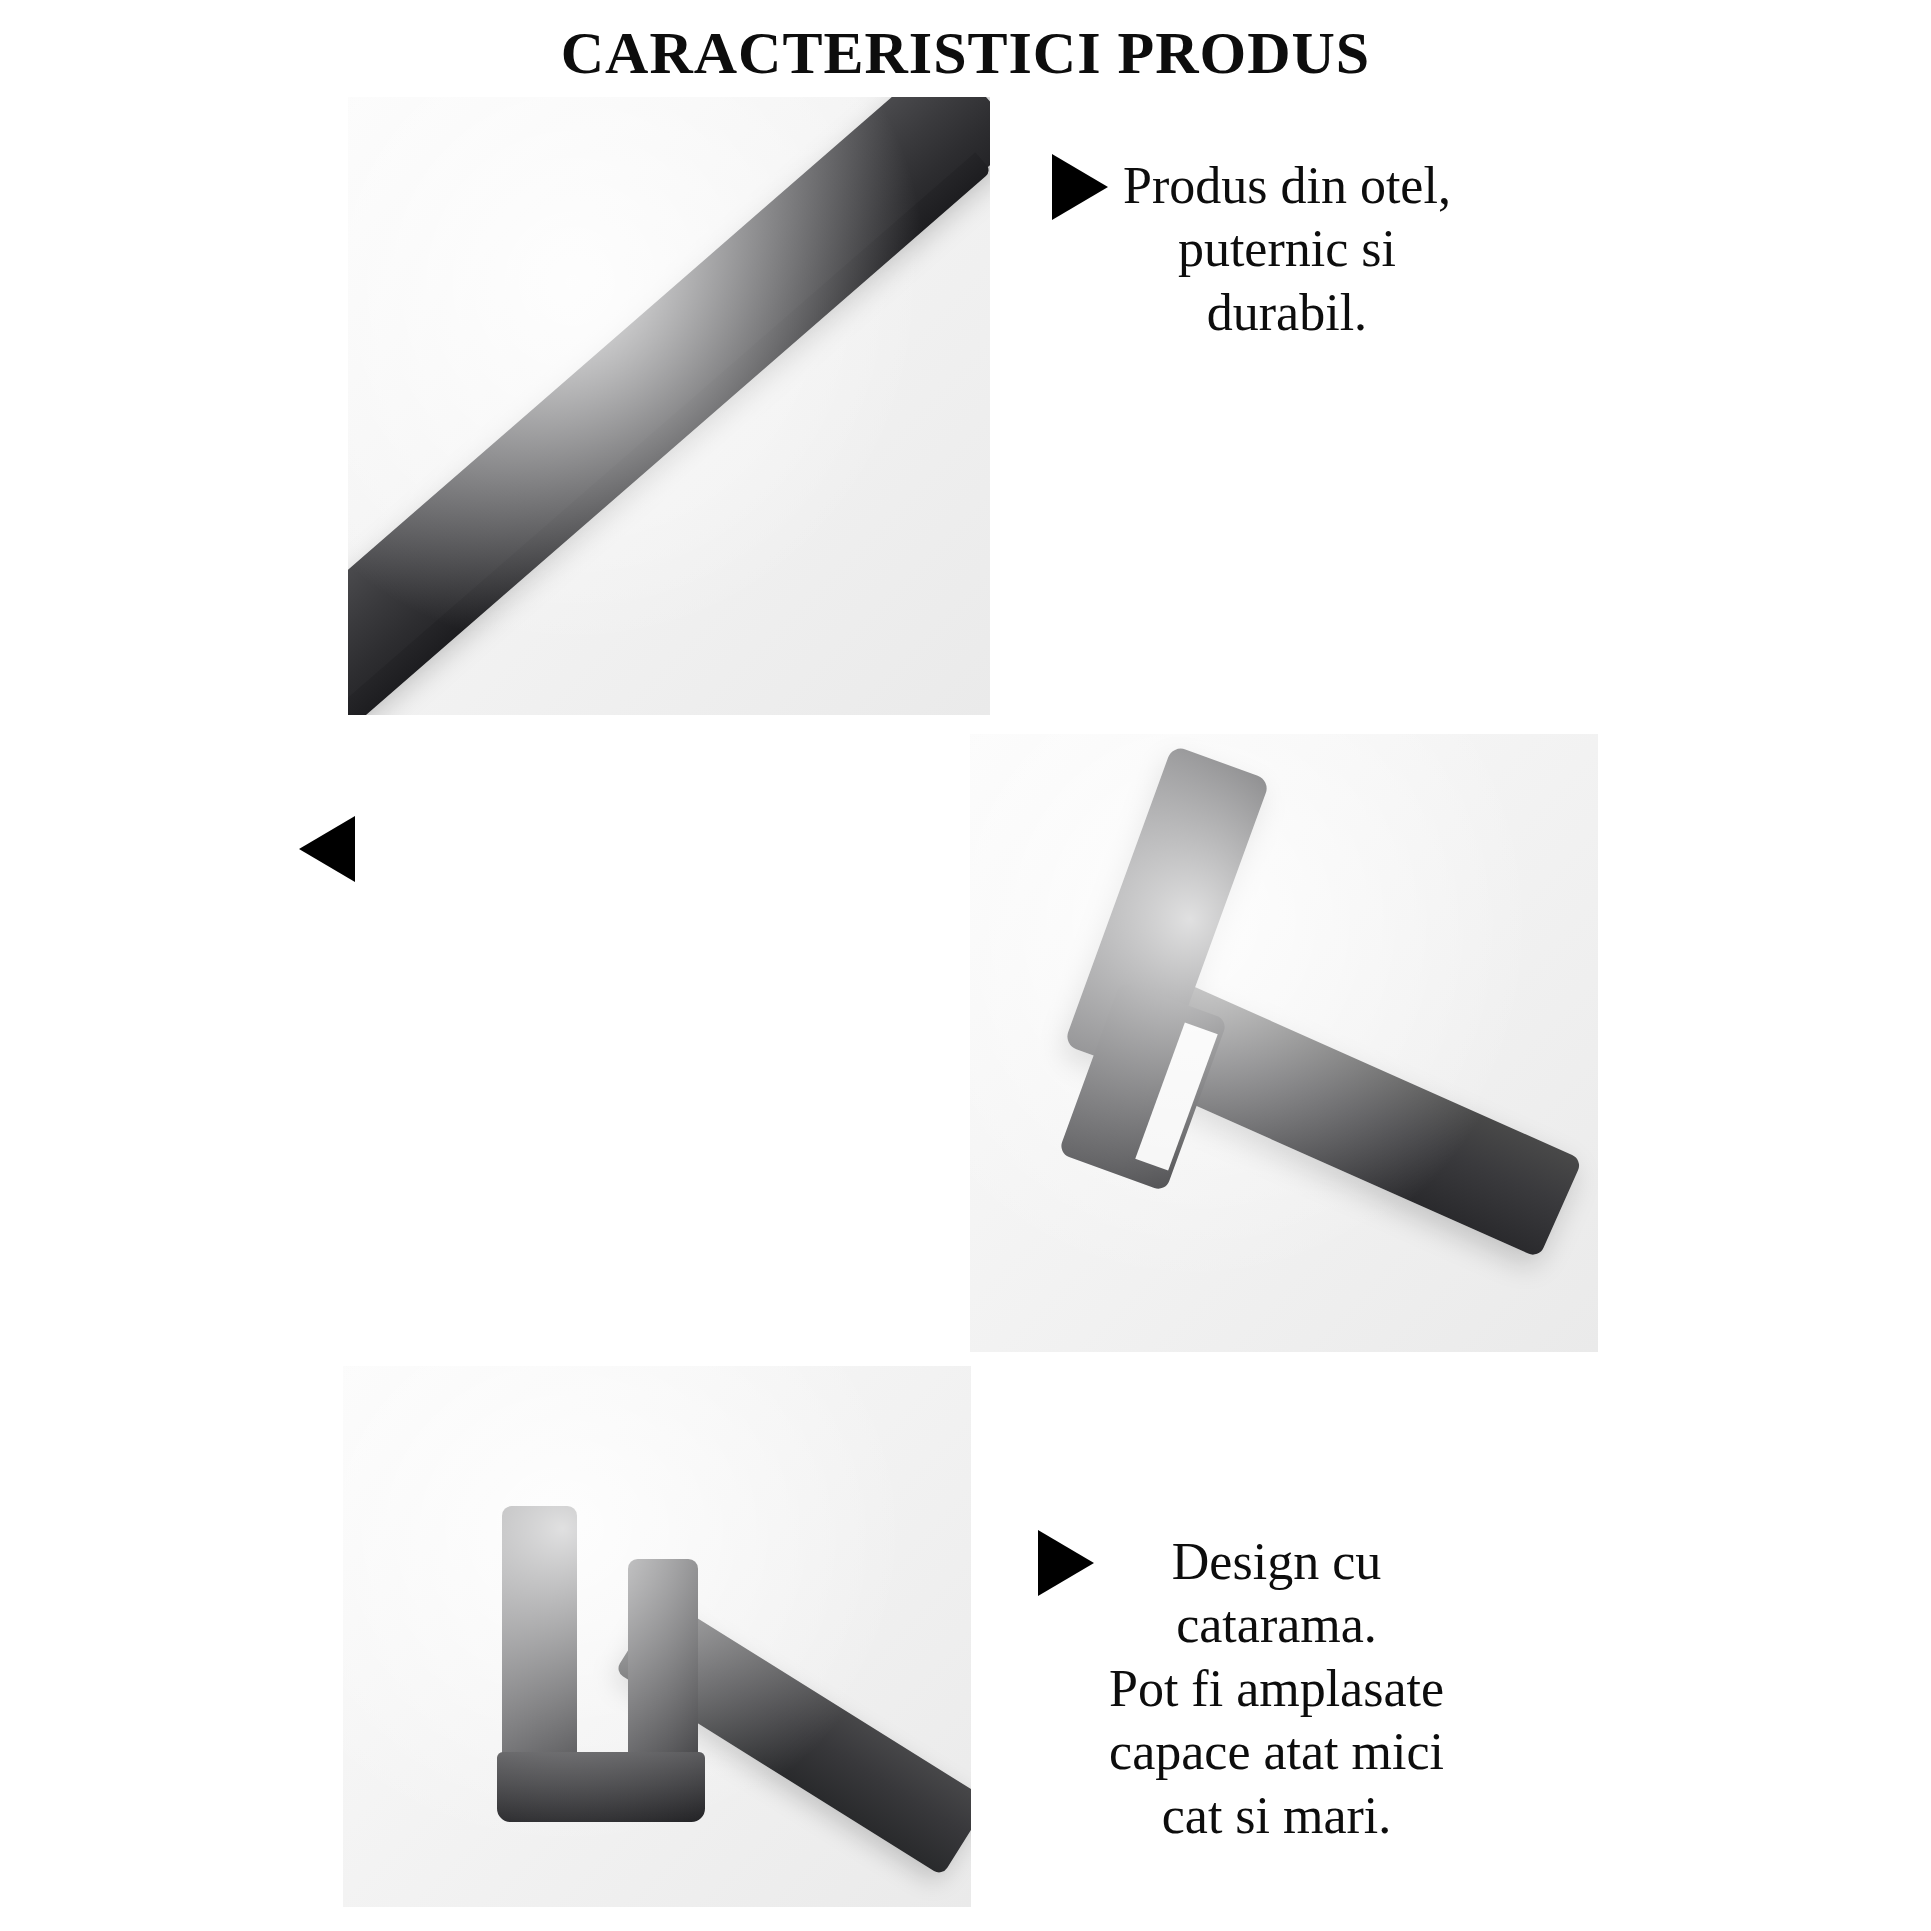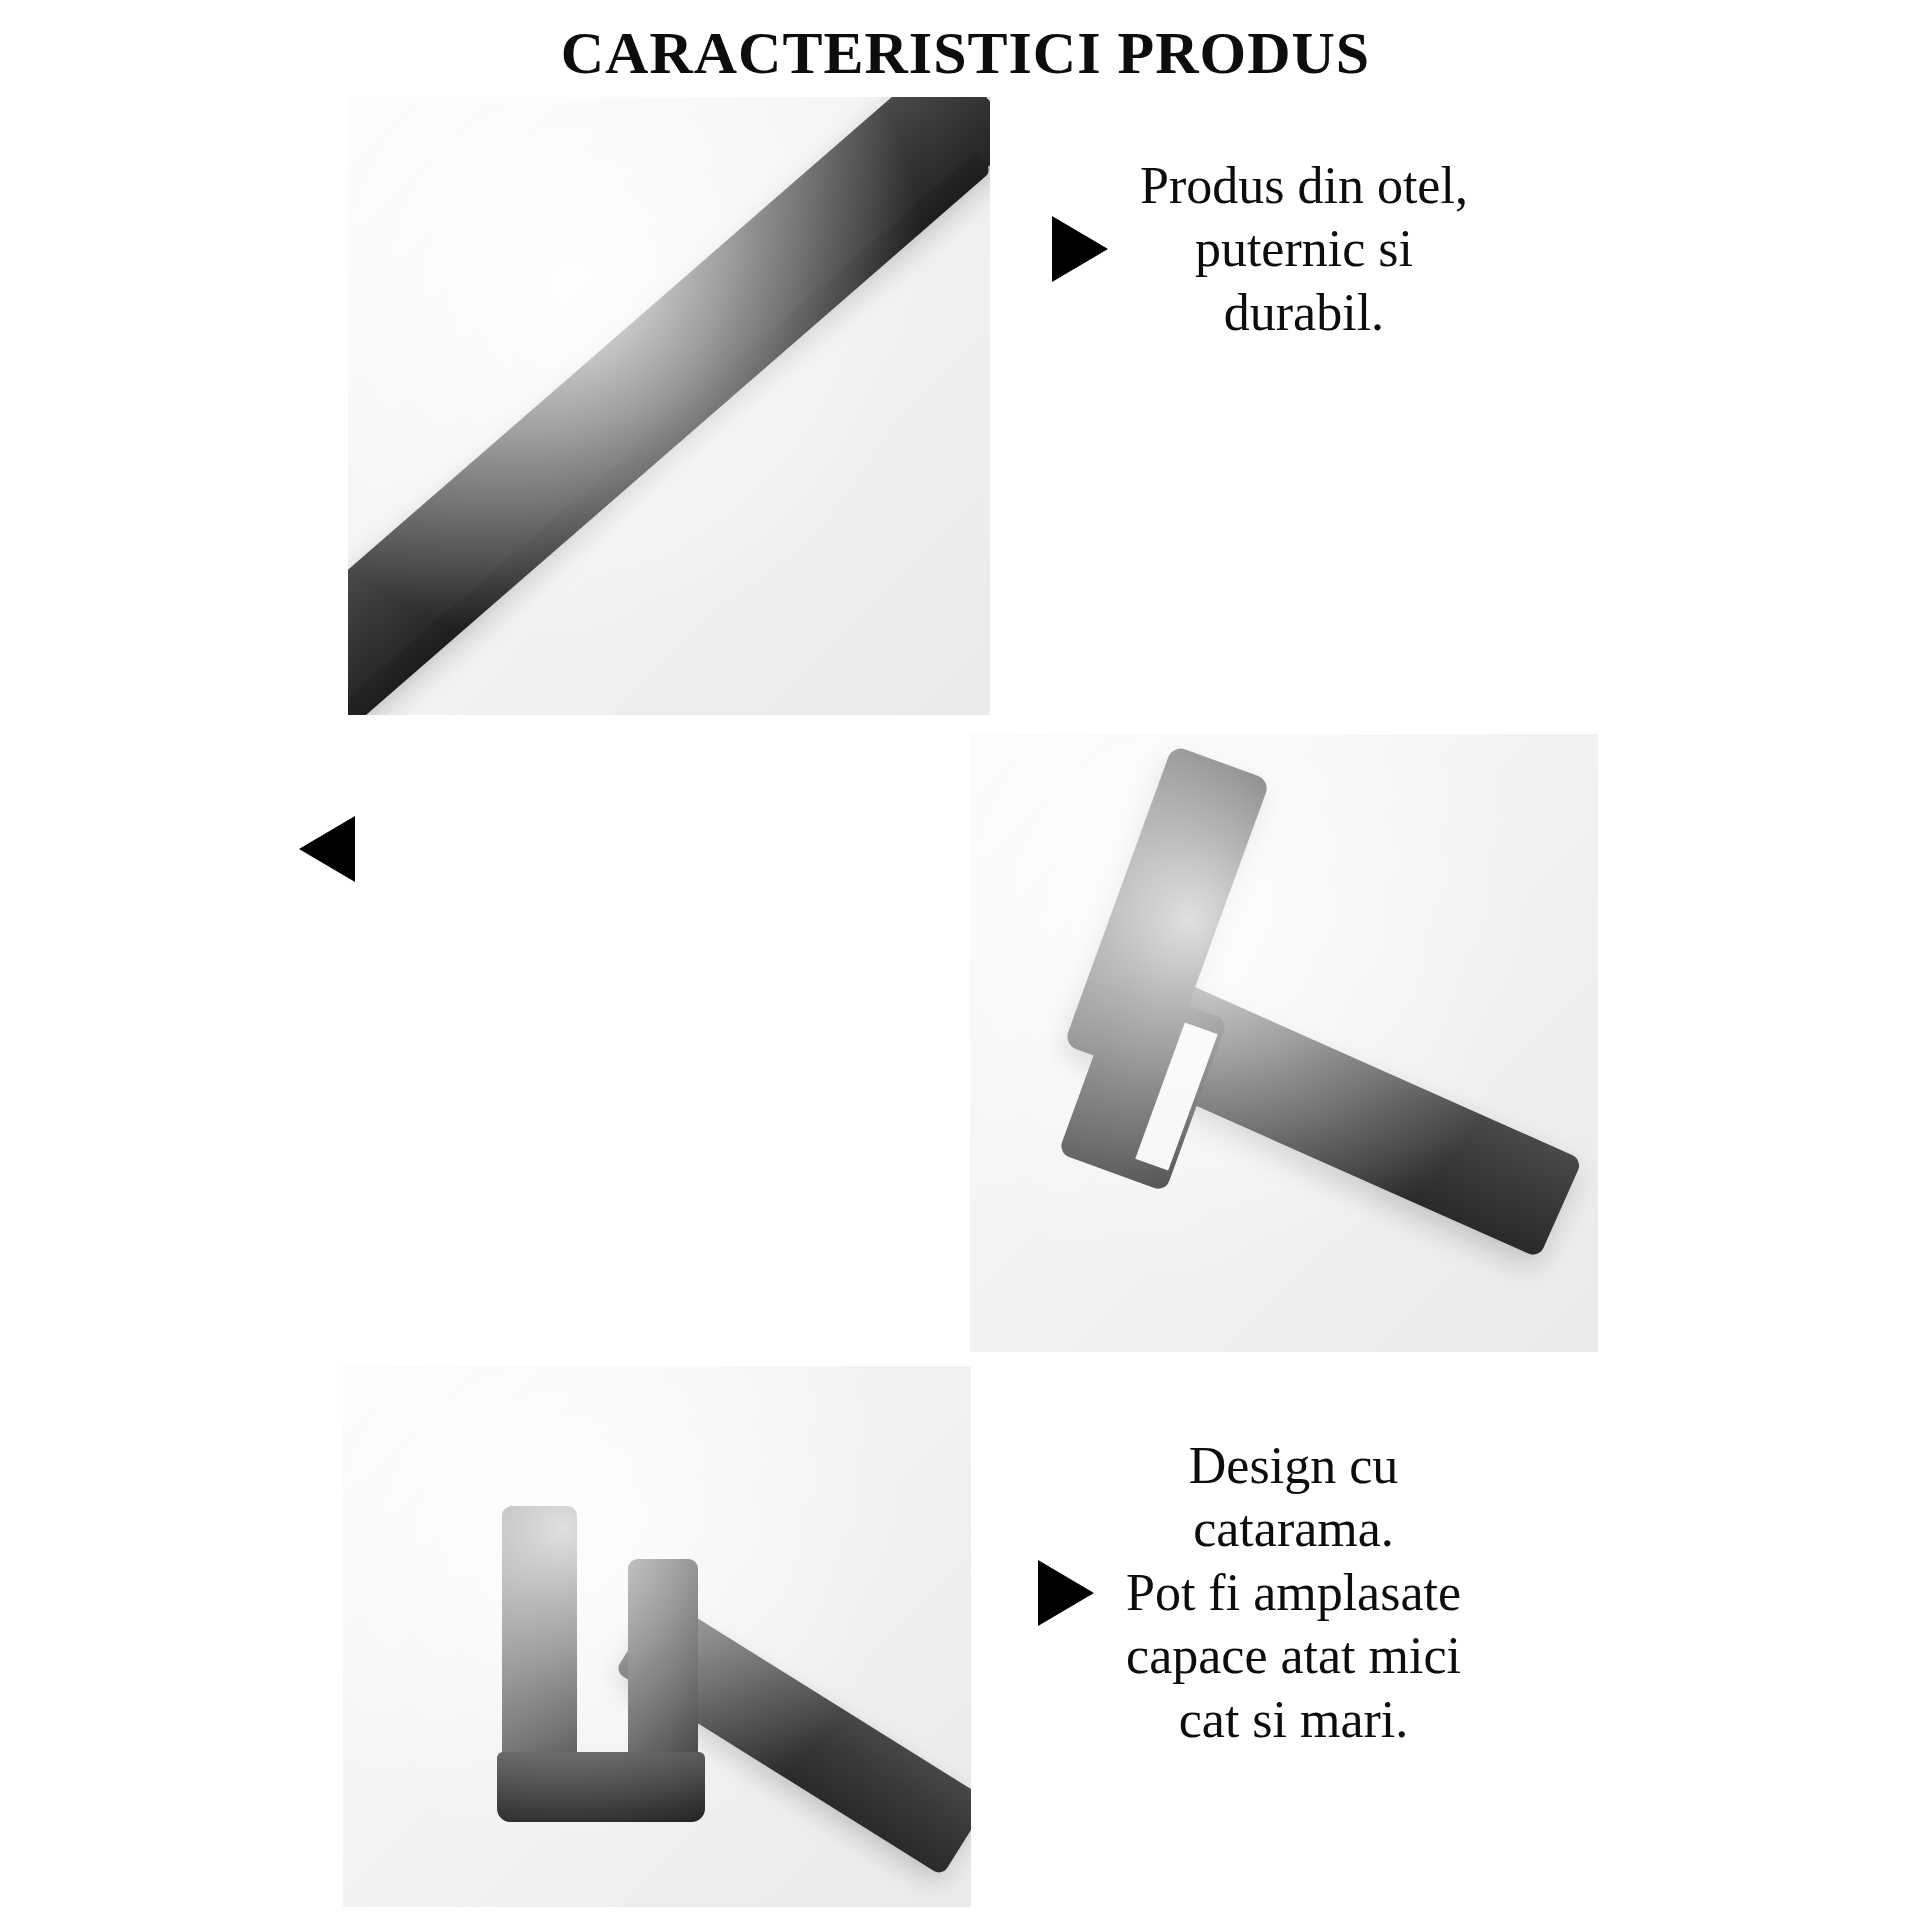--- a/index.html
+++ b/index.html
@@ -147,22 +147,22 @@
     transform-origin: 0 0;
     border-radius: 9.7px;
     background: linear-gradient(180deg, #474749 0%, #38383b 45%, #292a2c 100%);
     box-shadow: 0 9.7px 25px rgba(0,0,0,0.18);
   }
 
   
   .callout {
     position: absolute;
     display: flex;
-    align-items: center;
-    gap: 32px;
+    align-items: flex-start;
+    gap: 15px;
   }
   .callout .text {
     font-size: 52px;
     line-height: 1.22;
     color: #0d0d0d;
     font-family: "Liberation Serif", serif;
     white-space: pre-line;
   }
   .tri {
     width: 0;
@@ -179,21 +179,21 @@
     border-bottom: 33px solid transparent;
     border-right: 56px solid #000000;
   }
 
   #callout1 { left: 1052px; top: 154px; width: 734px; }
   #callout1 .text { text-align: center; }
 
   #callout2 { left: 299px; top: 816px; width: 628px; }
   #callout2 .text { text-align: center; }
 
-  #callout3 { left: 1038px; top: 1434px; width: 772px; }
+  #callout3 { left: 1038px; top: 1530px; width: 772px; }
   #callout3 .text { text-align: center; }
 </style>
 </head>
 <body>
 
 <div class="page">
 
   <div class="page-title">CARACTERISTICI PRODUS</div>
 
   <div class="photo" id="tile1">

